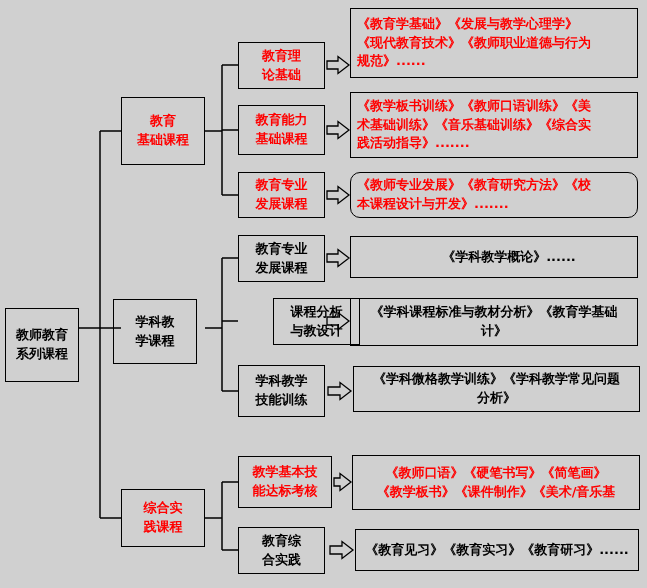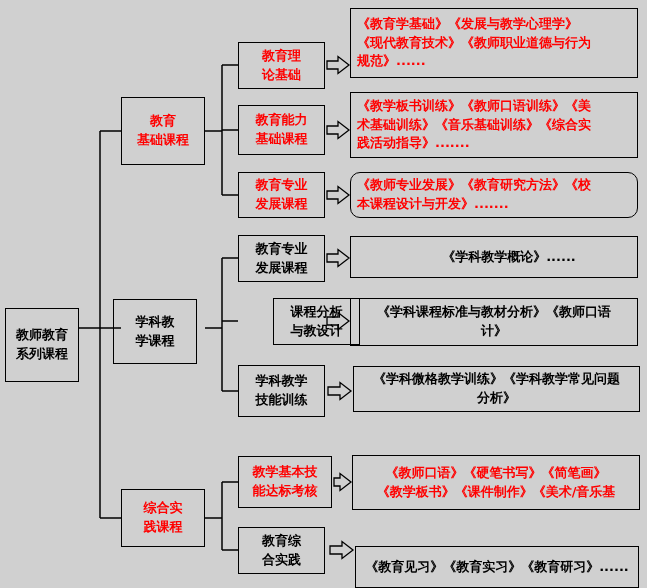--- a/index.html
+++ b/index.html
@@ -44,21 +44,21 @@
   .s3a  {left:238px; top:456px; width:94px;  height:52px;}
   .s3b  {left:238px; top:527px; width:87px;  height:47px;}
 
   .d1a  {left:350px; top:8px;   width:288px; height:70px;}
   .d1b  {left:350px; top:92px;  width:288px; height:66px;}
   .d1c  {left:350px; top:172px; width:288px; height:46px;border-radius:10px;}
   .d2a  {left:350px; top:236px; width:288px; height:42px;padding-left:36px;}
   .d2b  {left:350px; top:298px; width:288px; height:48px;}
   .d2c  {left:353px; top:366px; width:287px; height:46px;}
   .d3a  {left:352px; top:455px; width:288px; height:55px;}
-  .d3b  {left:355px; top:546px; width:284px; height:42px;}
+  .d3b  {left:355px; top:529px; width:284px; height:42px;}
 </style>
 </head>
 <body>
 
 <div class="canvas">
 
   <svg class="overlay" width="647" height="588">
 
     <path d="M79 328 H121 M100 131 V518 M100 131 H121 M100 518 H121" stroke="#000" stroke-width="1.5" fill="none"></path>
 
@@ -107,21 +107,21 @@
 
   <div class="box detail d1a red left">《教育学基础》《发展与教学心理学》
 《现代教育技术》《教师职业道德与行为
 规范》......</div>
   <div class="box detail d1b red left">《教学板书训练》《教师口语训练》《美
 术基础训练》《音乐基础训练》《综合实
 践活动指导》.......</div>
   <div class="box detail d1c red left">《教师专业发展》《教育研究方法》《校
 本课程设计与开发》.......</div>
   <div class="box detail d2a black">《学科教学概论》......</div>
-  <div class="box detail d2b black">《学科课程标准与教材分析》《教师口语
+  <div class="box detail d2b black">《学科课程标准与教材分析》《教育学基础
 计》</div>
   <div class="box detail d2c black">《学科微格教学训练》《学科教学常见问题
 分析》</div>
   <div class="box detail d3a red">《教师口语》《硬笔书写》《简笔画》
 《教学板书》《课件制作》《美术/音乐基</div>
   <div class="box detail d3b black">《教育见习》《教育实习》《教育研习》......</div>
 
 </div>
 
 </body></html>

